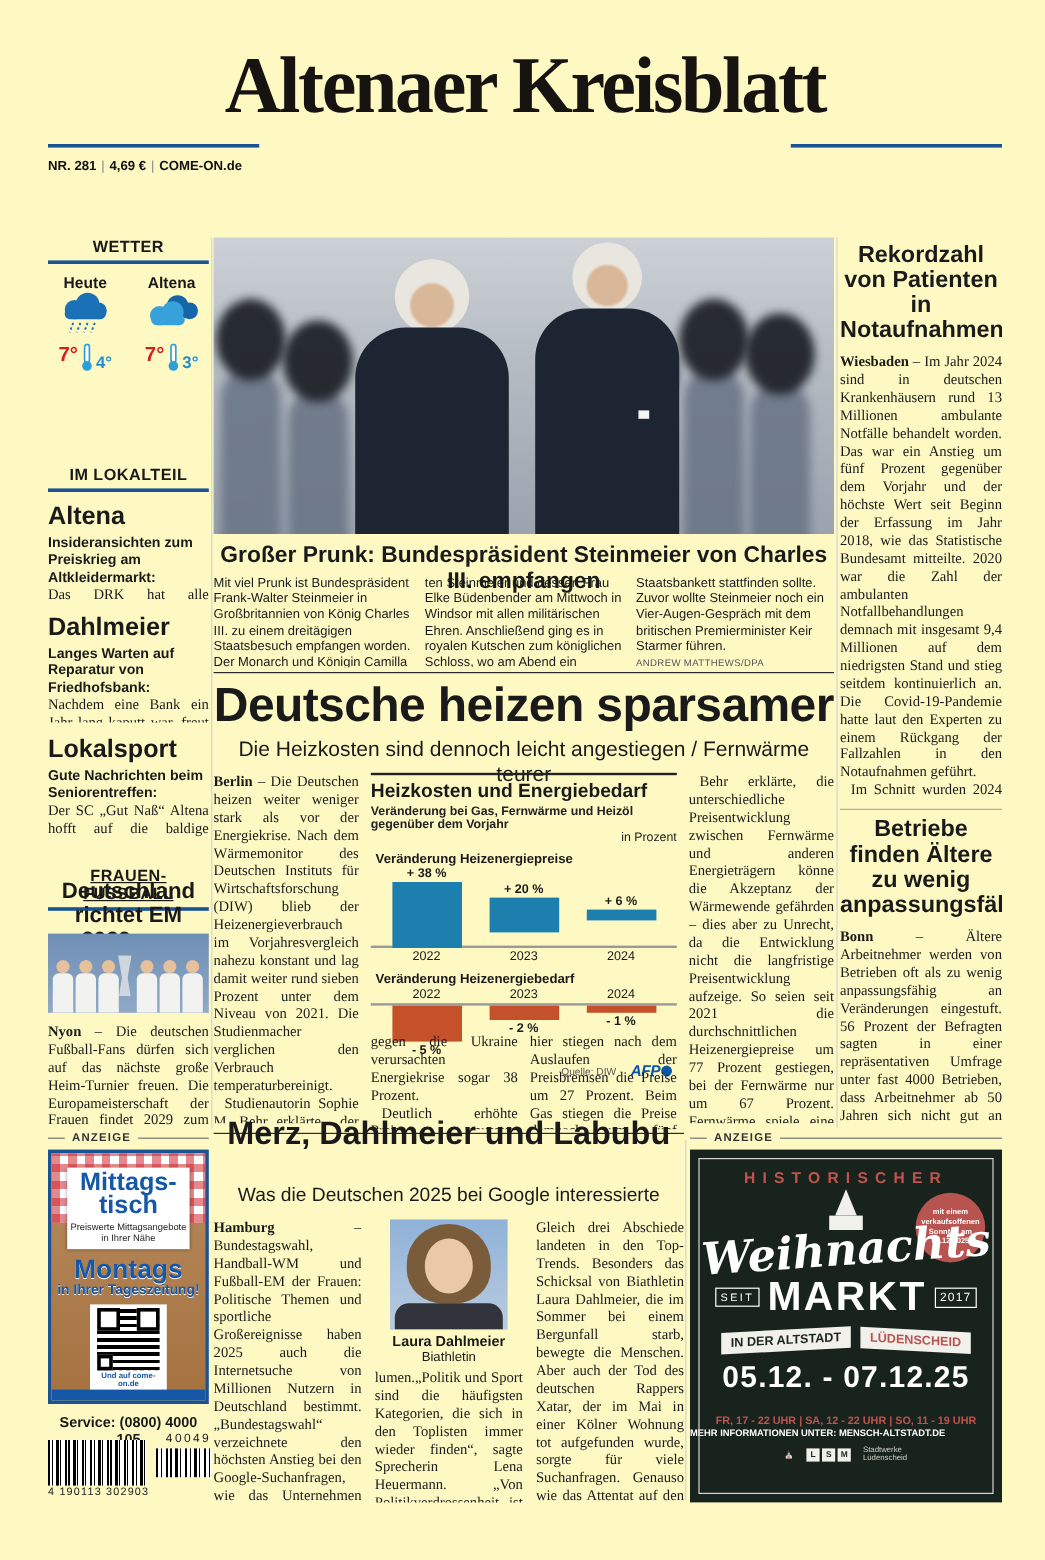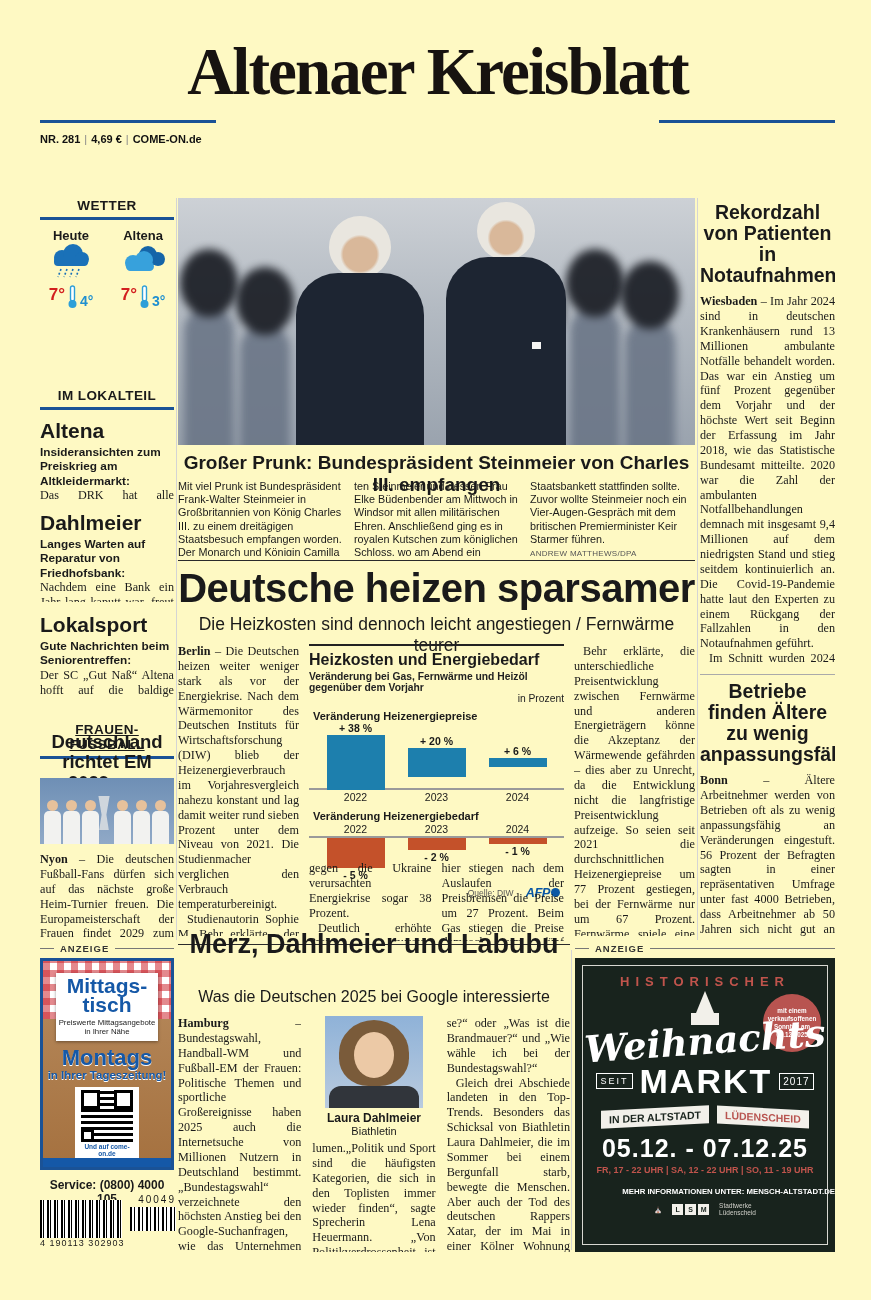--- a/index.html
+++ b/index.html
@@ -171,22 +171,22 @@
   .wm-script{text-align:center;font-family:"DejaVu Serif",serif;font-style:italic;font-weight:bold;
       font-size:37px;margin-top:10px;line-height:1;transform:rotate(-4deg);}
   .wm-marktrow{display:flex;align-items:center;justify-content:center;gap:7px;margin-top:4px;}
   .wm-seit{font-size:9px;letter-spacing:2px;border:1px solid #fff;padding:2px 3px;}
   .wm-markt{font-weight:bold;font-size:34px;letter-spacing:2px;line-height:1;}
   .wm-year{font-size:10px;letter-spacing:1px;border:1px solid #fff;padding:2px 3px;}
   .wm-banners{display:flex;justify-content:center;gap:8px;margin-top:10px;}
   .wm-banner{background:#f2f0ea;color:#1c2620;font-weight:bold;font-size:10.5px;padding:3px 8px;transform:skewY(-3deg);}
   .wm-banner.red{color:#b85450;transform:skewY(3deg);}
   .wm-dates{text-align:center;font-weight:bold;font-size:25px;letter-spacing:1px;margin-top:8px;}
-  .wm-times{text-align:center;color:#c0544c;font-weight:bold;font-size:9px;margin-top:2px;}
-  .wm-info{text-align:right;font-weight:bold;font-size:7.8px;margin-top:12px;}
+  .wm-times{text-align:center;color:#c0544c;font-weight:bold;font-size:9px;margin-top:16px;}
+  .wm-info{text-align:left;font-weight:bold;font-size:7.8px;margin-top:1px;}
   .wm-logos{display:flex;justify-content:center;gap:10px;margin-top:6px;align-items:center;}
   .wm-lsm{display:flex;gap:2px;}
   .wm-lsm span{display:inline-block;width:11px;height:11px;background:#f2f0ea;color:#18231d;
       font-size:7px;font-weight:bold;text-align:center;line-height:11px;}
   .wm-mini{font-size:6.5px;color:#cfcfc8;line-height:1.1;}
 </style>
 </head>
 <body>
 
 <div class="page">
@@ -436,21 +436,20 @@
             <div class="face"></div>
             <div class="shoulders"></div>
         </div>
         <div class="p-name">Laura Dahlmeier</div>
         <div class="p-role">Biathletin</div>
         <div class="body-text no-first-indent">
             <p class="para">lumen.„Politik und Sport sind die häufigsten Kategorien, die sich in den Toplisten immer wieder finden“, sagte Sprecherin Lena Heuermann. „Von Politikverdrossenheit ist in Deutschland nichts zu spüren, im Gegenteil.“ Viele Menschen hätten sich intensiv mit politischen Themen auseinandergesetzt. Das zeigten auch Fragen wie „Was ist die Schuldenbrem-</p>
           </div>
       </div>
       <div class="gcol body-text no-first-indent">
-          <p class="para">se?“ oder „Was ist die Brandmauer?“ und „Wie wähle ich bei der Bundestagswahl?“</p>
           <p class="para">Gleich drei Abschiede landeten in den Top-Trends. Besonders das Schicksal von Biathletin Laura Dahlmeier, die im Sommer bei einem Bergunfall starb, bewegte die Menschen. Aber auch der Tod des deutschen Rappers Xatar, der im Mai in einer Kölner Wohnung tot aufgefunden wurde, sorgte für viele Suchanfragen. Genauso wie das Attentat auf den US-Aktivisten Charlie Kirk.</p>
         </div>
     </div>
   </main>
 
   <aside class="rightcol">
     <section class="notauf">
       <h3 class="r-hl">Rekordzahl von Patienten in Notaufnahmen</h3>
       <div class="body-text">
         <p class="body-p"><b class="dl">Wiesbaden</b> <span>– Im Jahr 2024 sind in deutschen Krankenhäusern rund 13 Millionen ambulante Notfälle behandelt worden. Das war ein Anstieg um fünf Prozent gegenüber dem Vorjahr und der höchste Wert seit Beginn der Erfassung im Jahr 2018, wie das Statistische Bundesamt mitteilte. 2020 war die Zahl der ambulanten Notfallbehandlungen demnach mit insgesamt 9,4 Millionen auf dem niedrigsten Stand und stieg seitdem kontinuierlich an. Die Covid-19-Pandemie hatte laut den Experten zu einem Rückgang der Fallzahlen in den Notaufnahmen geführt.</span></p>

